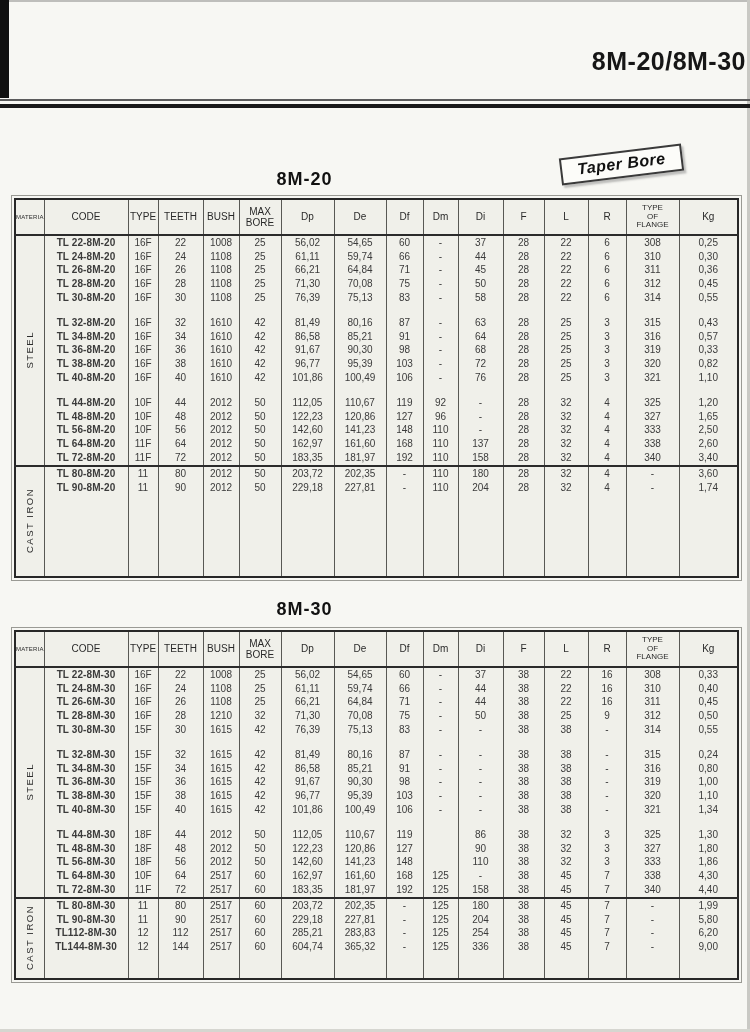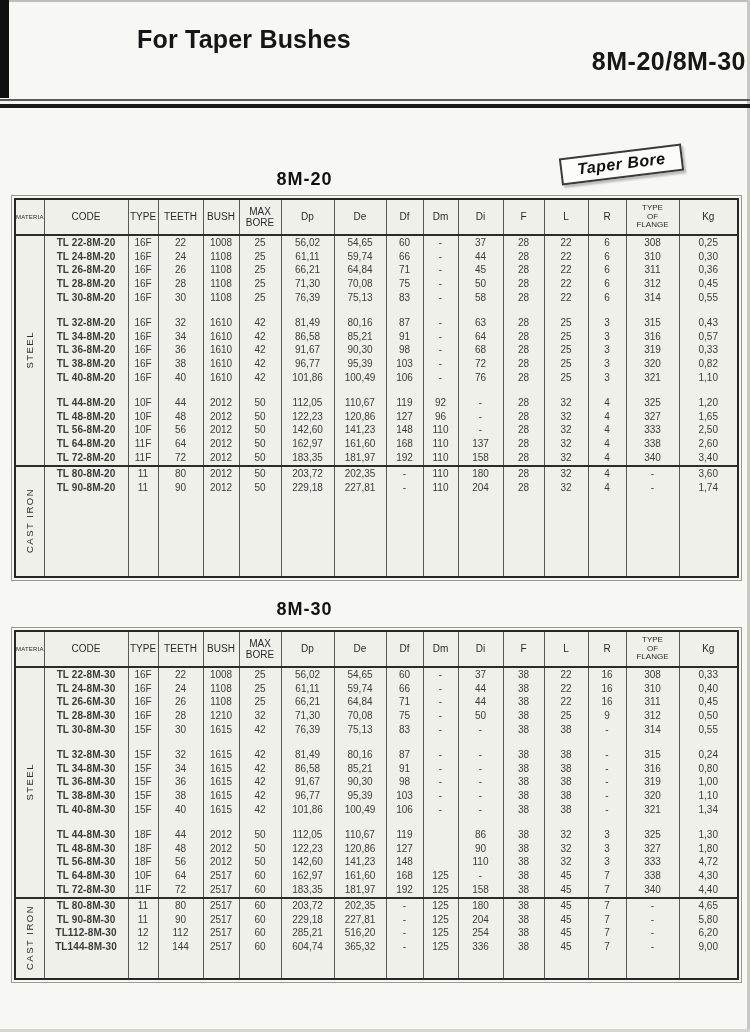--- a/index.html
+++ b/index.html
@@ -52,21 +52,20 @@
 </style>
 </head>
 <body>
 
 <div class="top-edge-line"></div>
 <div class="left-bar"></div>
 <div class="right-edge"></div>
 <div class="bottom-edge"></div>
 
 <div class="page-title">
-  <div>For Taper Bushes</div>
 </div>
 <div class="series-code">8M-20/8M-30</div>
 <div class="header-rule">
   <div class="thin"></div>
   <div class="thick"></div>
 </div>
 
 <div class="badge">Taper Bore</div>
 
 <div class="sec-title" id="sec1-title">8M-20</div>
@@ -768,21 +767,21 @@
         <td>50</td>
         <td>142,60</td>
         <td>141,23</td>
         <td>148</td>
         <td></td>
         <td>110</td>
         <td>38</td>
         <td>32</td>
         <td>3</td>
         <td>333</td>
-        <td>4,72</td>
+        <td>1,86</td>
       </tr>
       <tr class="data">
         <td class="code">TL 64-8M-30</td>
         <td>10F</td>
         <td>64</td>
         <td>2517</td>
         <td>60</td>
         <td>162,97</td>
         <td>161,60</td>
         <td>168</td>
@@ -839,21 +838,21 @@
         <td>60</td>
         <td>203,72</td>
         <td>202,35</td>
         <td>-</td>
         <td>125</td>
         <td>180</td>
         <td>38</td>
         <td>45</td>
         <td>7</td>
         <td>-</td>
-        <td>4,65</td>
+        <td>1,99</td>
       </tr>
       <tr class="data">
         <td class="code">TL 90-8M-30</td>
         <td>11</td>
         <td>90</td>
         <td>2517</td>
         <td>60</td>
         <td>229,18</td>
         <td>227,81</td>
         <td>-</td>
@@ -865,21 +864,21 @@
         <td>-</td>
         <td>5,80</td>
       </tr>
       <tr class="data">
         <td class="code">TL112-8M-30</td>
         <td>12</td>
         <td>112</td>
         <td>2517</td>
         <td>60</td>
         <td>285,21</td>
-        <td>516,20</td>
+        <td>283,83</td>
         <td>-</td>
         <td>125</td>
         <td>254</td>
         <td>38</td>
         <td>45</td>
         <td>7</td>
         <td>-</td>
         <td>6,20</td>
       </tr>
       <tr class="data">

